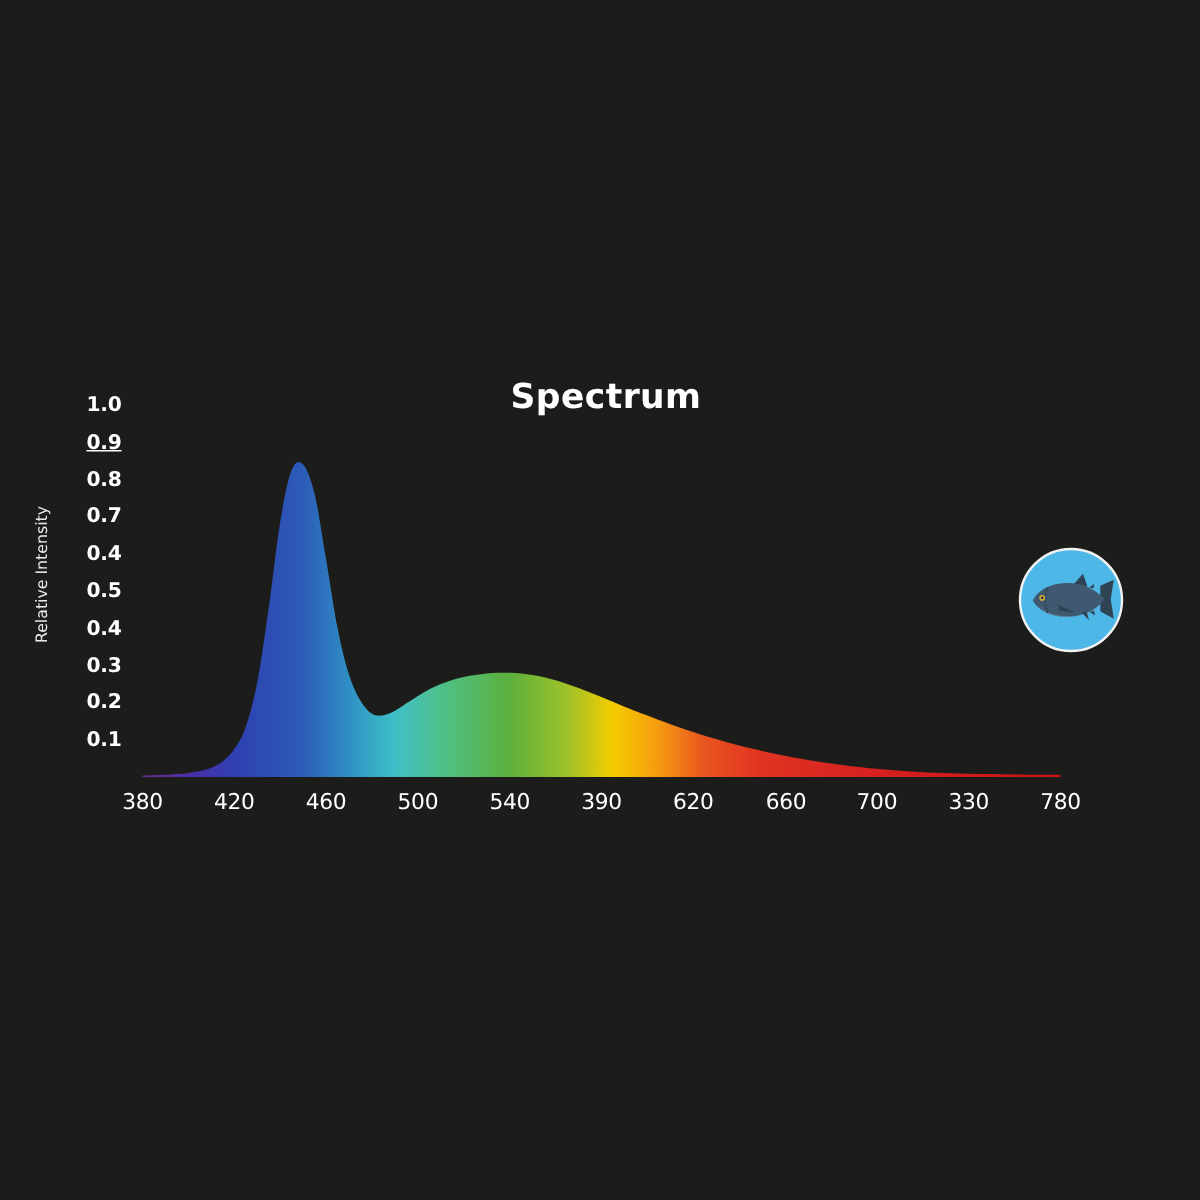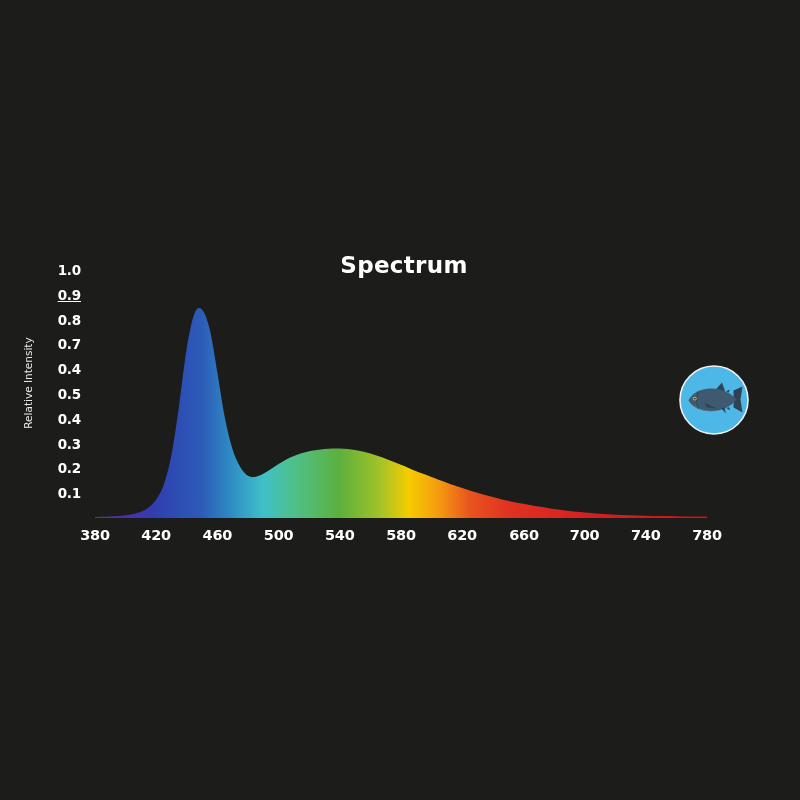--- a/index.html
+++ b/index.html
@@ -48,21 +48,21 @@
     font-weight: bold;
     font-family: "DejaVu Sans", sans-serif;
     letter-spacing: -0.2px;
   }
   .xtick {
     position: absolute;
     width: 60px;
     text-align: center;
     color: #ffffff;
     font-size: 14.5px;
-    font-weight: bold;
+    font-weight: normal;
     font-family: "DejaVu Sans", sans-serif;
     letter-spacing: -0.2px;
   }
   .ylabel {
     position: absolute;
     left: -37px;
     top: 377px;
     width: 130px;
     text-align: center;
     color: #e9e9e9;
@@ -131,25 +131,25 @@
       <div class="ytick" style="left: 39px; top: 311.6px;">0.8</div>
       <div class="ytick" style="left: 39px; top: 286.8px; text-decoration: underline;">0.9</div>
       <div class="ytick" style="left: 39px; top: 262px;">1.0</div>
     </div>
   <div id="xtick-layer">
       <div class="xtick" style="left: 65px; top: 527px;">380</div>
       <div class="xtick" style="left: 126.2px; top: 527px;">420</div>
       <div class="xtick" style="left: 187.4px; top: 527px;">460</div>
       <div class="xtick" style="left: 248.6px; top: 527px;">500</div>
       <div class="xtick" style="left: 309.8px; top: 527px;">540</div>
-      <div class="xtick" style="left: 371px; top: 527px;">580</div>
+      <div class="xtick" style="left: 371px; top: 527px;">390</div>
       <div class="xtick" style="left: 432.2px; top: 527px;">620</div>
       <div class="xtick" style="left: 494px; top: 527px;">660</div>
       <div class="xtick" style="left: 554.6px; top: 527px;">700</div>
-      <div class="xtick" style="left: 615.8px; top: 527px;">740</div>
+      <div class="xtick" style="left: 615.8px; top: 527px;">330</div>
       <div class="xtick" style="left: 677px; top: 527px;">780</div>
     </div>
 
   <div class="ylabel">Relative Intensity</div>
 
   <svg id="fish-badge" viewBox="0 0 72 72">
     <circle id="fish-circle" cx="36" cy="36" r="34" fill="#4db8e8" stroke="#f2f2f2" stroke-width="1.6"></circle>
     <g id="fish-group">
 
       <path id="fish-tail" d="M55.5 26.5 L64.5 22.5 L62.5 35.5 L64.5 48.5 L55.5 43.5 Z" fill="#2e4455"></path>

